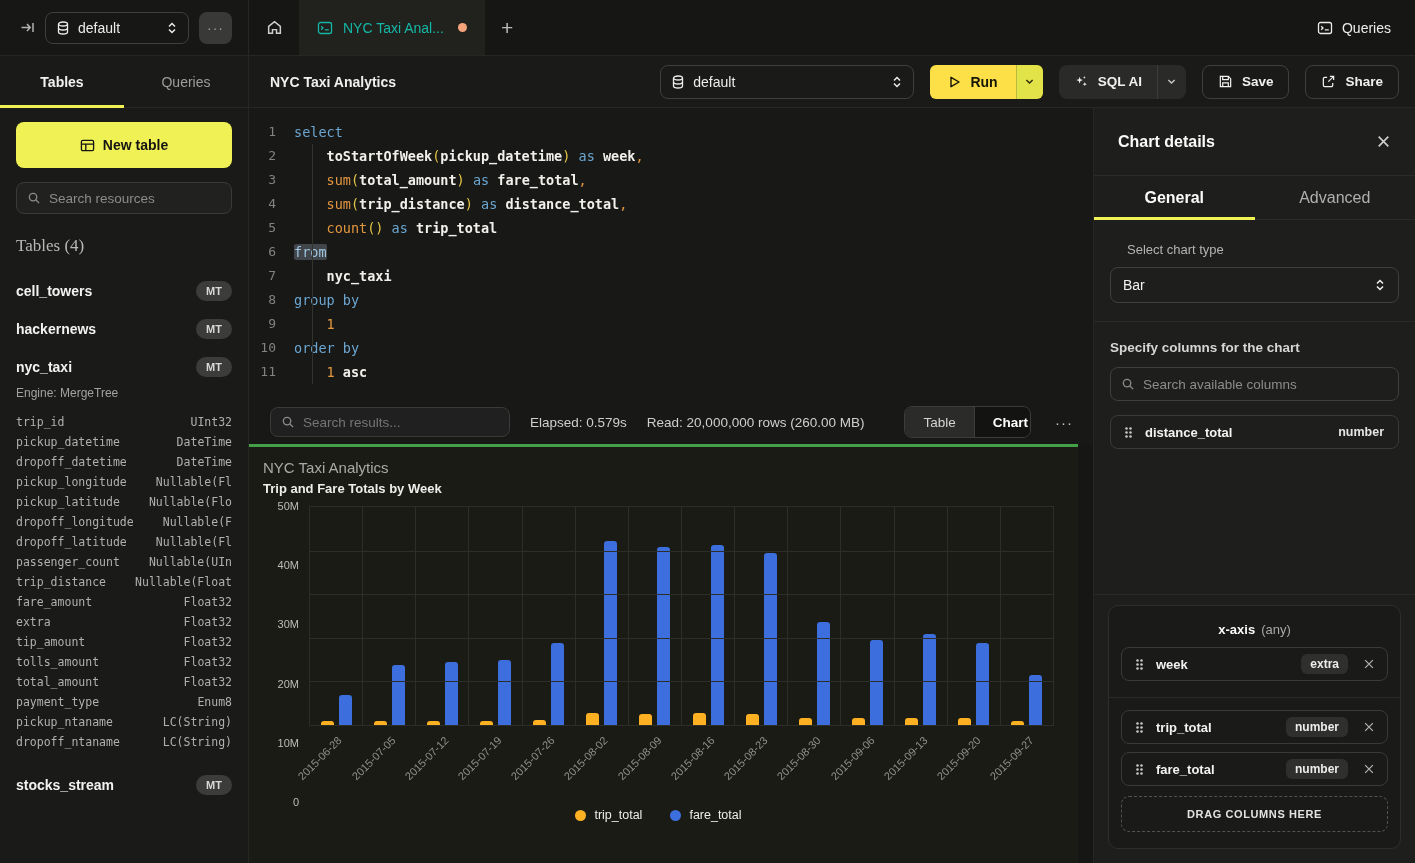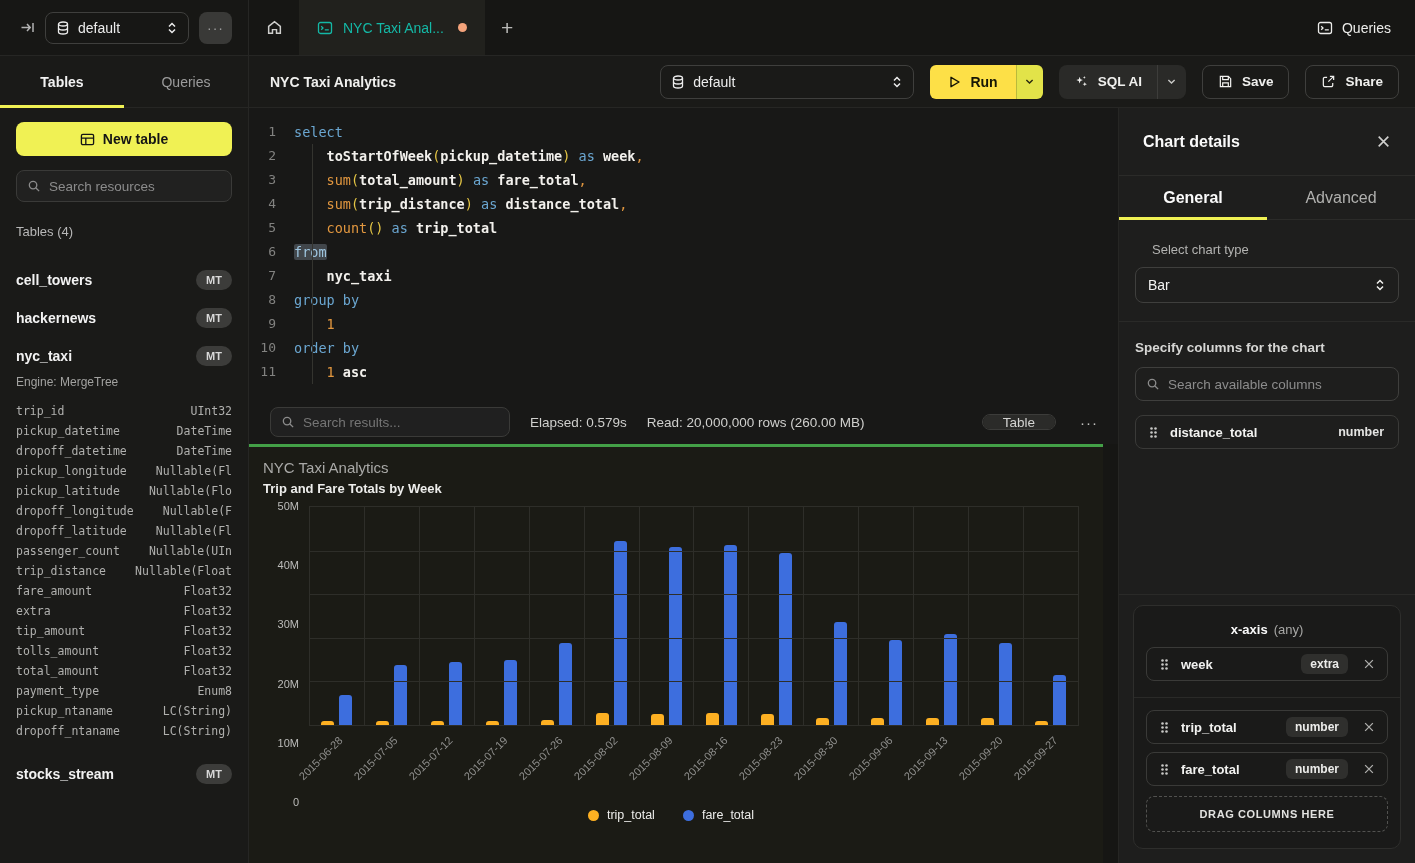--- a/index.html
+++ b/index.html
@@ -13,25 +13,25 @@
   .sidebar { width:249px; flex:none; background:#1a1a18; border-right:1px solid #262624; display:flex; flex-direction:column; }
   .sidebar-top { height:56px; flex:none; display:flex; align-items:center; padding:0 16px 0 20px; border-bottom:1px solid #262624; gap:10px; background:#171715; }
   .icon-btn { background:none; border:none; color:#b3b3b3; cursor:pointer; display:flex; align-items:center; justify-content:center; }
   .select-box { display:flex; align-items:center; gap:8px; height:32px; border:1px solid #3f3f3d; border-radius:8px; padding:0 10px; background:transparent; color:#ececec; flex:1; cursor:pointer; }
   .select-box .grow { flex:1; }
   .more-btn { width:33px; height:32px; flex:none; background:#393937; border:none; border-radius:8px; color:#9a9a9a; font-size:14px; letter-spacing:1px; cursor:pointer; }
   .sidebar-tabs { height:52px; flex:none; display:flex; border-bottom:1px solid #262624; background:#1a1a18; }
   .sidebar-tab { flex:1; border:none; background:none; color:#9c9c9c; font-size:14px; cursor:pointer; position:relative; font-family:inherit; }
   .sidebar-tab.active { color:#f2f2f2; font-weight:700; }
   .sidebar-tab.active::after { content:""; position:absolute; left:0; right:0; bottom:-1px; height:3px; background:#f0f154; }
-  .new-table-btn { margin:14px 16px 0; height:34px; flex:none; background:#f0f154; color:#141414; border:none; border-radius:8px; font-weight:700; font-size:14px; display:flex; align-items:center; justify-content:center; gap:8px; cursor:pointer; font-family:inherit; }
+  .new-table-btn { margin:14px 16px 0; height:46px; flex:none; background:#f0f154; color:#141414; border:none; border-radius:8px; font-weight:700; font-size:14px; display:flex; align-items:center; justify-content:center; gap:8px; cursor:pointer; font-family:inherit; }
   .sb-search { margin:14px 16px 0; height:32px; flex:none; display:flex; align-items:center; gap:8px; border:1px solid #3a3a38; background:#212120; border-radius:8px; padding:0 10px; color:#8c8c8c; }
   .sb-search input, .rb-search input, .panel-search input { background:none; border:none; outline:none; color:#e8e8e8; font-size:13.5px; width:100%; font-family:inherit; }
   .sb-search input::placeholder { color:#8c8c8c; }
-  .section-label { margin:22px 16px 18px; font-size:13px; color:#b8b8b8; }
+  .section-label { margin:22px 16px 12px; font-size:17px; color:#b8b8b8;font-family:Liberation Serif, serif; }
   .table-item { display:flex; align-items:center; justify-content:space-between; padding:9px 16px; cursor:pointer; }
   .table-item .tname { font-size:14px; font-weight:700; color:#f2f2f2; }
   .mt-badge { background:#3c3c3a; color:#d8d8d8; font-size:11px; font-weight:700; padding:4px 10px; border-radius:999px; }
   .engine-line { padding:0 16px 8px; font-size:12px; color:#a2a2a0; }
   .col-list { padding:4px 16px 8px; font-family:"DejaVu Sans Mono", monospace; font-size:11.5px; color:#b0b0ae; }
   .col-row { display:flex; justify-content:space-between; line-height:20px; white-space:nowrap; overflow:hidden; }
   .col-row .ctype { margin-left:8px; }
 
   
   .main-right { flex:1; display:flex; flex-direction:column; min-width:0; }
@@ -72,21 +72,21 @@
   .tk-par { color:#e5c645; }
   .tk-id { color:#f2f0ec; font-weight:700; }
   .tk-pun { color:#e2973f; }
   .tk-num { color:#e2973f; }
   .tk-kwhl { color:#9fc6e0; background:#41464b; border-radius:2px; }
 
   
   .results-bar { height:44px; flex:none; display:flex; align-items:center; gap:20px; padding:0 16px 0 21px; background:#181817; }
   .rb-search { width:240px; height:30px; display:flex; align-items:center; gap:8px; border:1px solid #3a3a38; background:#202020; border-radius:8px; padding:0 10px; color:#8c8c8c; flex:none; }
   .rb-stat { font-size:13.5px; color:#cfcfcd; white-space:nowrap; }
-  .segmented { display:flex; height:16px; border:1px solid #3c3c3a; border-radius:8px; overflow:hidden;flex-direction:column; }
+  .segmented { display:flex; height:32px; border:1px solid #3c3c3a; border-radius:8px; overflow:hidden; }
   .seg { border:none; padding:0 18px; font-size:13.5px; cursor:pointer; font-family:inherit; }
   .seg.table { background:#2b2b29; color:#d4d4d2; }
   .seg.chart { background:#131312; color:#ffffff; font-weight:700; border-left:1px solid #3c3c3a; }
   .rb-more { background:none; border:none; color:#c0c0be; font-size:15px; letter-spacing:1px; cursor:pointer; padding:0 4px; }
 
   
   .chart-wrap { flex:1; margin-right:15px; border-top:3px solid #43a047; background:#1b1b15; padding:12px 24px 0 14px; min-height:0; }
   .chart-title { font-size:15px; color:#a9a9a7; }
   .chart-subtitle { font-size:13px; font-weight:700; color:#ededeb; margin-top:5px; }
   .plot-row { display:flex; margin-top:10px; }
@@ -99,21 +99,21 @@
   .bar-group:last-child { border-right:none; }
   .bar { width:13px; border-radius:3px 3px 0 0; }
   .x-row { display:flex; height:76px; }
   .x-cell { flex:1; position:relative; }
   .x-cell span { position:absolute; top:8px; right:50%; transform:rotate(-45deg); transform-origin:top right; font-size:11px; color:#8f8f8d; white-space:nowrap; }
   .legend { display:flex; justify-content:center; gap:28px; margin-top:6px; }
   .legend-item { display:flex; align-items:center; gap:8px; font-size:12.5px; color:#ececea; }
   .legend-dot { width:11px; height:11px; border-radius:50%; }
 
   
-  .panel { width:297px; flex:none; background:#1e1e1d; border-left:1px solid #262624; display:flex; flex-direction:column; }
+  .panel { width:322px; flex:none; background:#1e1e1d; border-left:1px solid #262624; display:flex; flex-direction:column; }
   .panel-header { height:68px; flex:none; display:flex; align-items:center; padding:0 24px; border-bottom:1px solid #2b2b29; }
   .panel-title { font-size:16px; font-weight:700; color:#fafafa; flex:1; }
   .panel-close { background:none; border:none; color:#d0d0ce; cursor:pointer; }
   .panel-tabs { height:44px; flex:none; display:flex; border-bottom:1px solid #2b2b29; }
   .panel-tab { flex:1; background:none; border:none; font-size:16px; color:#b0b0ae; cursor:pointer; position:relative; font-family:inherit; }
   .panel-tab.active { color:#fafafa; font-weight:600; }
   .panel-tab.active::after { content:""; position:absolute; left:0; right:0; bottom:-1px; height:3px; background:#f0f154; }
   .panel-body { flex:1; display:flex; flex-direction:column; min-height:0; }
   .psec1 { padding:22px 16px 18px; }
   .plabel { font-size:13px; color:#b3b3b1; margin-bottom:10px;margin-left:17px; }

